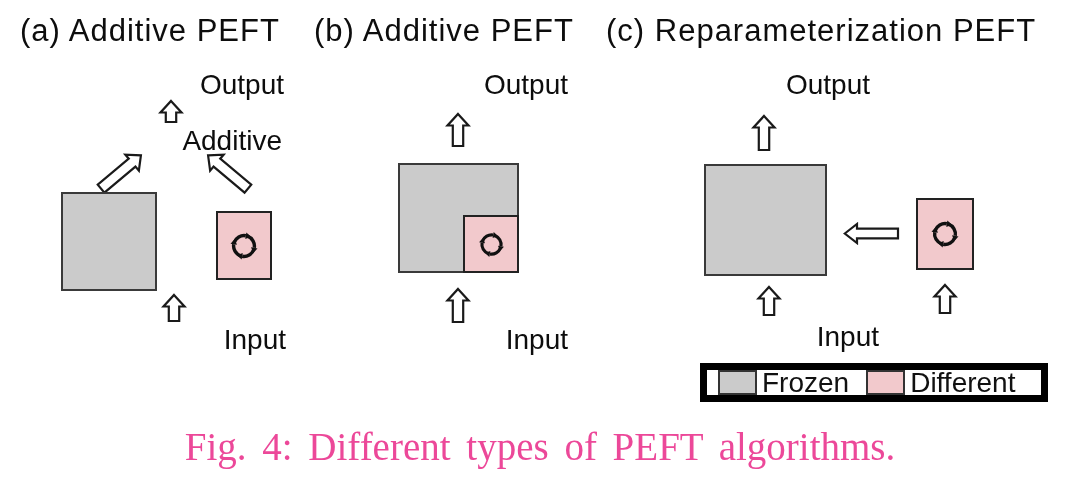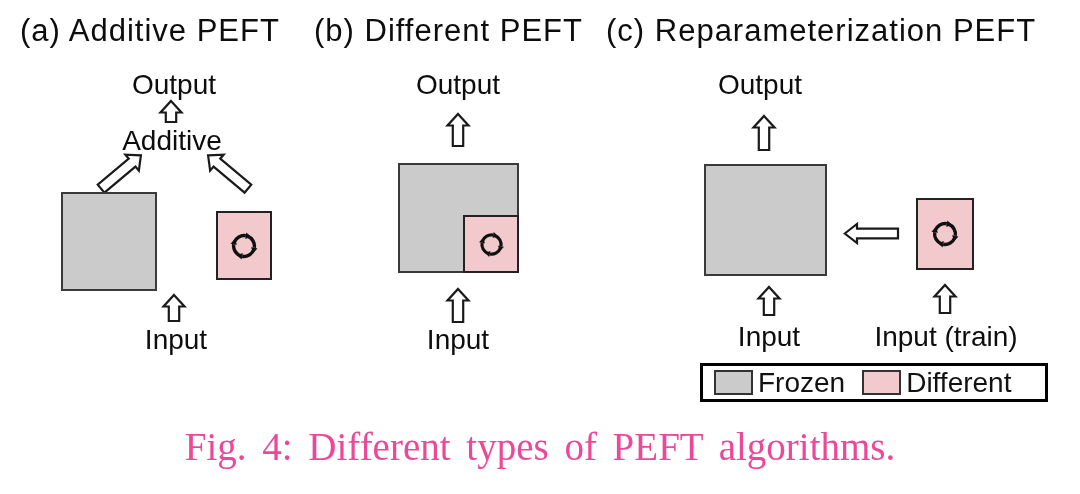--- a/index.html
+++ b/index.html
@@ -1,26 +1,26 @@
 <!DOCTYPE html>
 <html><head>
 <meta charset="utf-8">
 <style>
   html,body{margin:0;padding:0;background:#ffffff;}
   .figure{position:relative;width:1080px;height:494px;background:#ffffff;overflow:hidden;
           font-family:"Liberation Sans",sans-serif;color:#111;}
   .abs{position:absolute;}
   .panel-title{font-size:31px;letter-spacing:1px;white-space:nowrap;color:#0d0d0d;}
-  .lbl{font-size:28px;text-align:center;width:220px;white-space:nowrap;color:#0d0d0d;}
+  .lbl{font-size:28px;text-align:right;width:220px;white-space:nowrap;color:#0d0d0d;}
   .box{box-sizing:border-box;display:flex;align-items:center;justify-content:center;}
   .frozen-box{background:#cbcbcb;border:2px solid #3a3a3a;}
   .learn-box{background:#f2c9cc;border:2px solid #222222;}
   .arrow-wrap{line-height:0;}
   .legend{box-sizing:border-box;display:flex;align-items:center;
-          border:3px solid #000000;background:#fff;padding-left:11px;}
+          border:7px solid #000000;background:#fff;padding-left:11px;}
   .legend .sw{box-sizing:border-box;width:39px;height:25px;flex:0 0 auto;}
   .legend .sw.frozen{background:#cbcbcb;border:2px solid #333;}
   .legend .sw.learn{background:#f2c9cc;border:2px solid #333;margin-left:17px;}
   .legend .ltxt{font-size:28px;margin-left:5px;white-space:nowrap;}
   .caption{width:1080px;text-align:center;font-family:"Liberation Serif",serif;
            font-size:39px;word-spacing:6px;color:#ec4899;}
   svg{display:block;overflow:visible;}
 </style>
 </head>
 <body>
@@ -36,21 +36,21 @@
       <use href="#cycseg" transform="rotate(90 20 20)"></use>
       <use href="#cycseg" transform="rotate(180 20 20)"></use>
       <use href="#cycseg" transform="rotate(270 20 20)"></use>
     </g>
   </defs>
 </svg>
 
 <div class="figure">
 
   <div class="abs panel-title" style="left:20px;top:13px;">(a) Additive PEFT</div>
-  <div class="abs panel-title" style="left:314px;top:13px;">(b) Different PEFT</div>
+  <div class="abs panel-title" style="left:314px;top:13px;">(b) Additive PEFT</div>
   <div class="abs panel-title" style="left:606px;top:13px;">(c) Reparameterization PEFT</div>
 
   <div class="abs lbl" style="left:64px;top:69px;">Output</div>
   <div class="abs arrow-wrap" style="left:159px;top:99px;">
     <svg width="24" height="25" viewBox="0 0 24 25">
         <polygon points="12,2 22.5,13.5 17.2,13.5 17.2,23 6.8,23 6.8,13.5 1.5,13.5" fill="#fff" stroke="#1a1a1a" stroke-width="2.2"></polygon>
       </svg>
   </div>
   <div class="abs lbl" style="left:62px;top:125px;">Additive</div>
 
@@ -126,21 +126,20 @@
         <polygon points="12,2 22.5,13.5 17.2,13.5 17.2,30 6.8,30 6.8,13.5 1.5,13.5" fill="#fff" stroke="#1a1a1a" stroke-width="2.2"></polygon>
       </svg>
   </div>
   <div class="abs lbl" style="left:659px;top:321px;">Input</div>
 
   <div class="abs arrow-wrap" style="left:933px;top:283px;">
     <svg width="24" height="32" viewBox="0 0 24 32">
         <polygon points="12,2 22.5,13.5 17.2,13.5 17.2,30 6.8,30 6.8,13.5 1.5,13.5" fill="#fff" stroke="#1a1a1a" stroke-width="2.2"></polygon>
       </svg>
   </div>
-  <div class="abs lbl" style="left:836px;top:321px;">Input (train)</div>
 
   <div class="abs legend" style="left:700px;top:363px;width:348px;height:39px;">
     <span class="sw frozen"></span>
     <span class="ltxt">Frozen</span>
     <span class="sw learn"></span>
     <span class="ltxt">Different</span>
   </div>
 
   <div class="abs caption" style="left:0px;top:424px;">Fig. 4: Different types of PEFT algorithms.</div>
 

